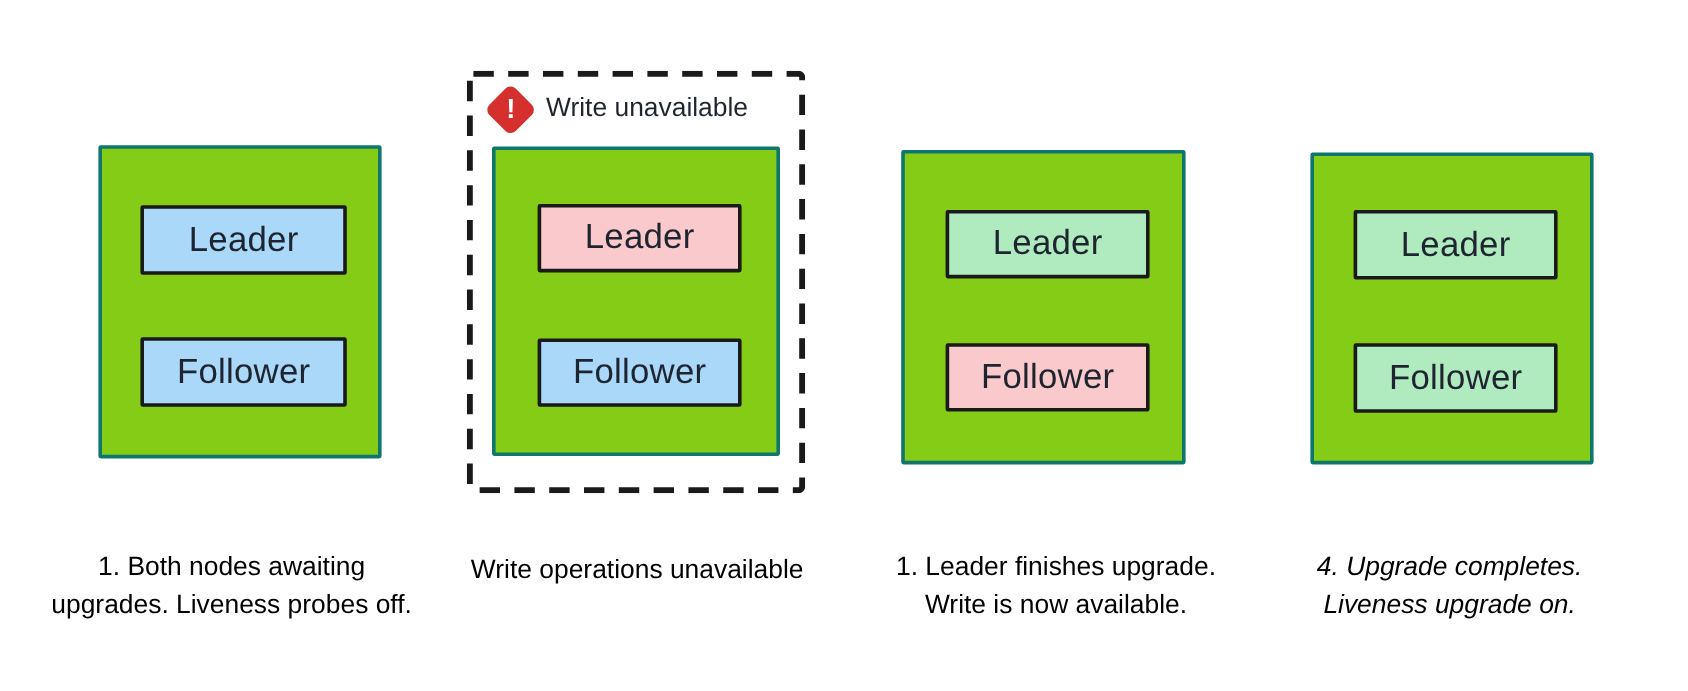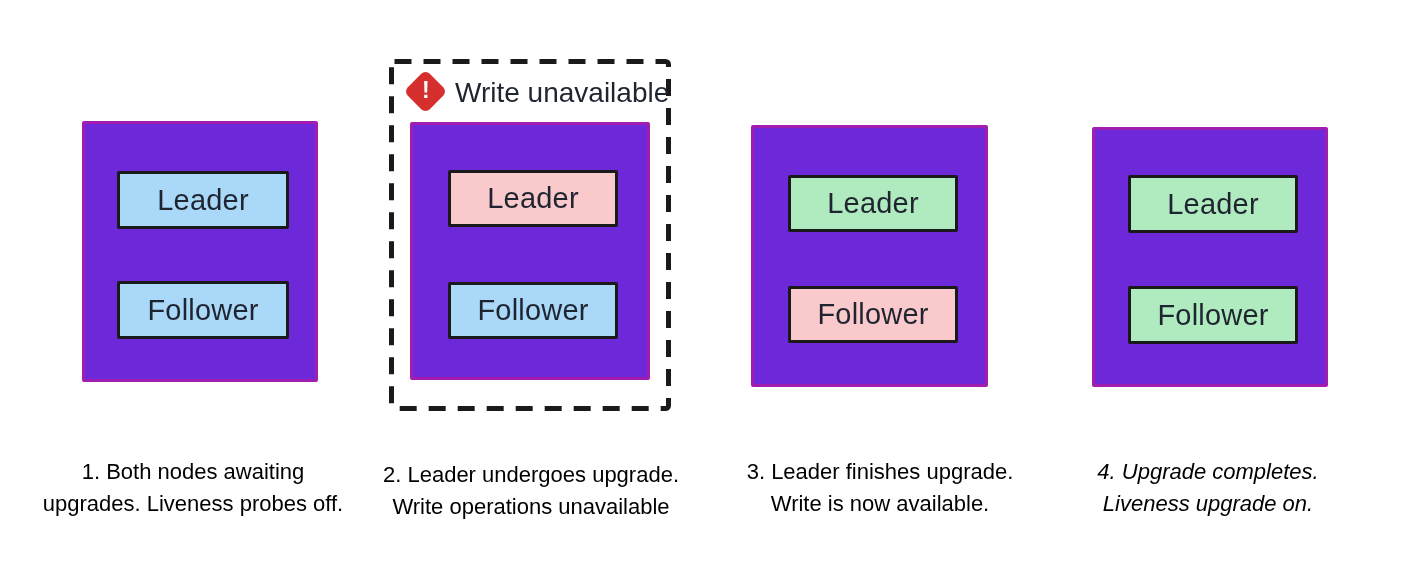--- a/index.html
+++ b/index.html
@@ -7,22 +7,22 @@
   body {
     position: relative;
     font-family: "Liberation Sans", "DejaVu Sans", sans-serif;
     color: #1F2530;
   }
   .abs { position: absolute; }
 
   
   .cluster {
     position: absolute;
-    border: 3px solid #a21caf;
-    background: #6d28d9;
+    border: 3px solid #0f766e;
+    background: #84cc16;
     border-radius: 2px;
     padding-left: 28px;
   }
 
   
   .node {
     position: absolute;
     border: 3px solid #1A1A1A;
     border-radius: 2px;
     display: flex;
@@ -62,21 +62,21 @@
     transform: rotate(-45deg);
     color: #ffffff;
     font-weight: bold;
     font-size: 23px;
     line-height: 1;
     padding-bottom: 2px;
   }
   .warn-label {
     position: absolute;
     left: 66px; top: 18px;
-    font-size: 28px;
+    font-size: 22px;
     font-weight: 500;
     white-space: nowrap;
   }
 
   
   .p3 { left: 751px; top: 125px; width: 237px; height: 262px; }
   .p3 .node-leader   { left: 34px; top: 47px;  width: 170px; height: 57px; }
   .p3 .node-follower { left: 34px; top: 158px; width: 170px; height: 57px; }
 
   
@@ -122,30 +122,29 @@
     </div>
     <div class="warn-label">Write unavailable</div>
   </div>
 
   <div class="cluster p2-inner" style="position:absolute;">
     <div class="node node-leader" style="background-color: rgb(249, 201, 204);">Leader</div>
     <div class="node node-follower" style="background-color: rgb(169, 216, 248);">Follower</div>
   </div>
 </div>
 <div class="caption cap2">
-  <div>2. Leader undergoes upgrade.</div>
   <div>Write operations unavailable</div>
 </div>
 
 <div class="cluster p3">
   <div class="node node-leader" style="background-color: rgb(176, 235, 191);">Leader</div>
   <div class="node node-follower" style="background-color: rgb(249, 201, 204);">Follower</div>
 </div>
 <div class="caption cap3">
-  <div>3. Leader finishes upgrade.</div>
+  <div>1. Leader finishes upgrade.</div>
   <div>Write is now available.</div>
 </div>
 
 <div class="cluster p4">
   <div class="node node-leader" style="background-color: rgb(176, 235, 191);">Leader</div>
   <div class="node node-follower" style="background-color: rgb(176, 235, 191);">Follower</div>
 </div>
 <div class="caption cap4">
   <div>4. Upgrade completes.</div>
   <div>Liveness upgrade on.</div>

